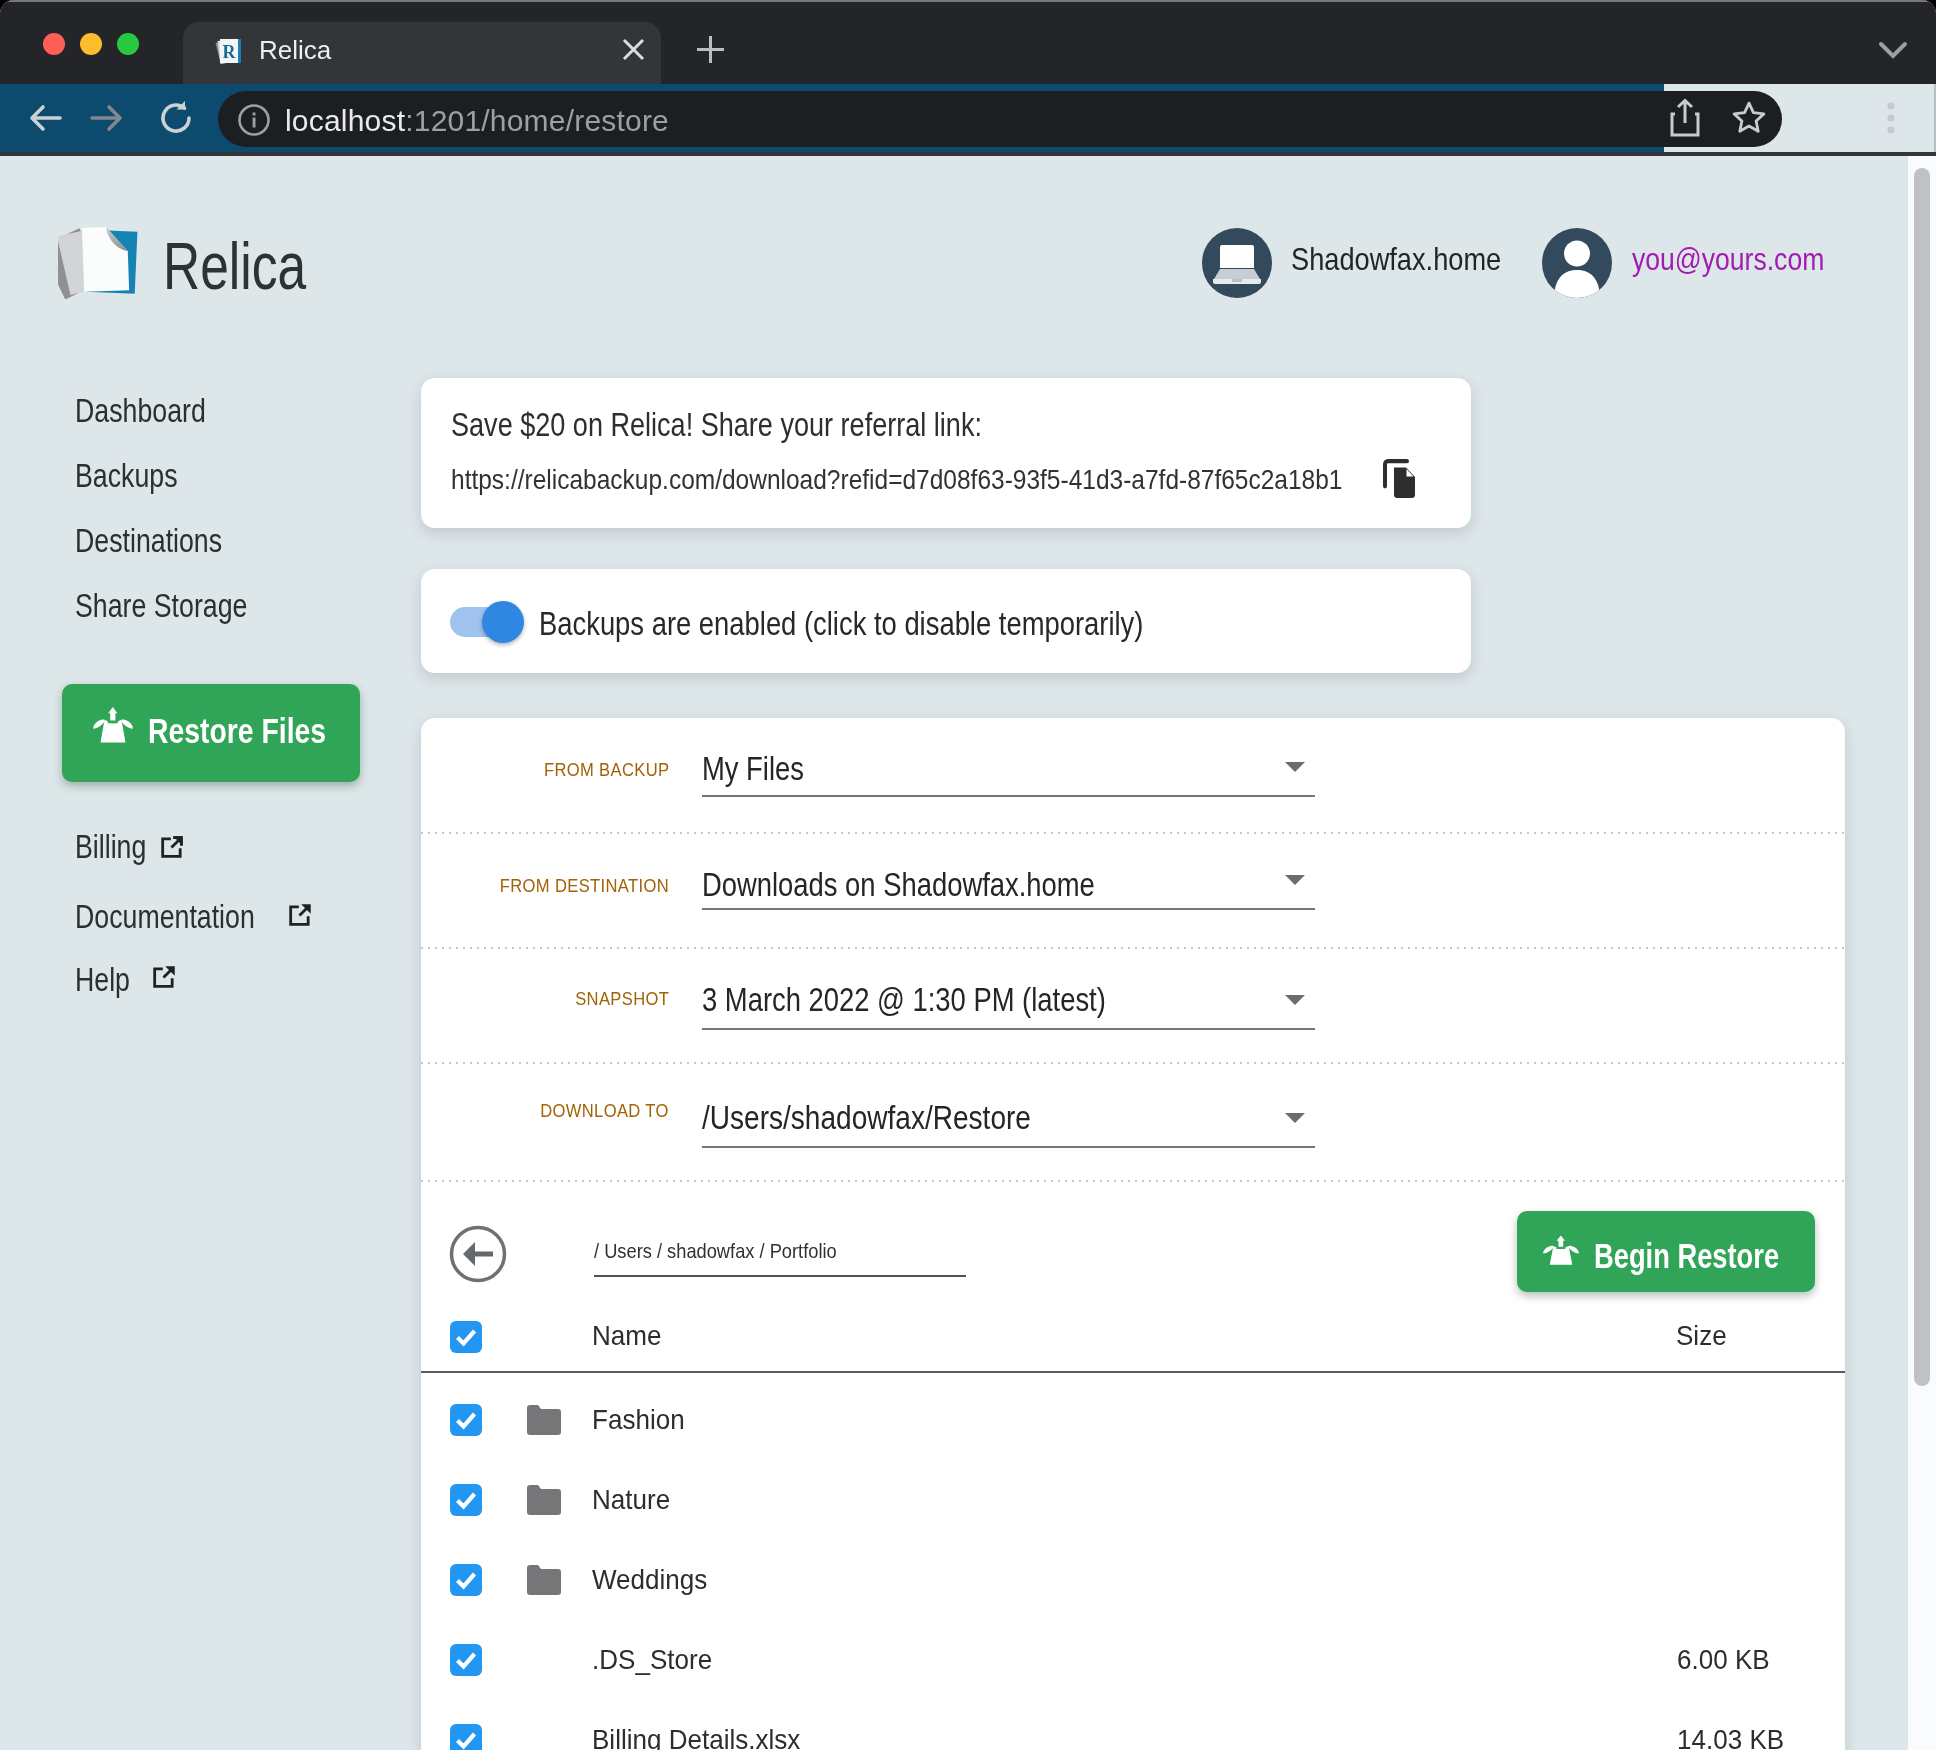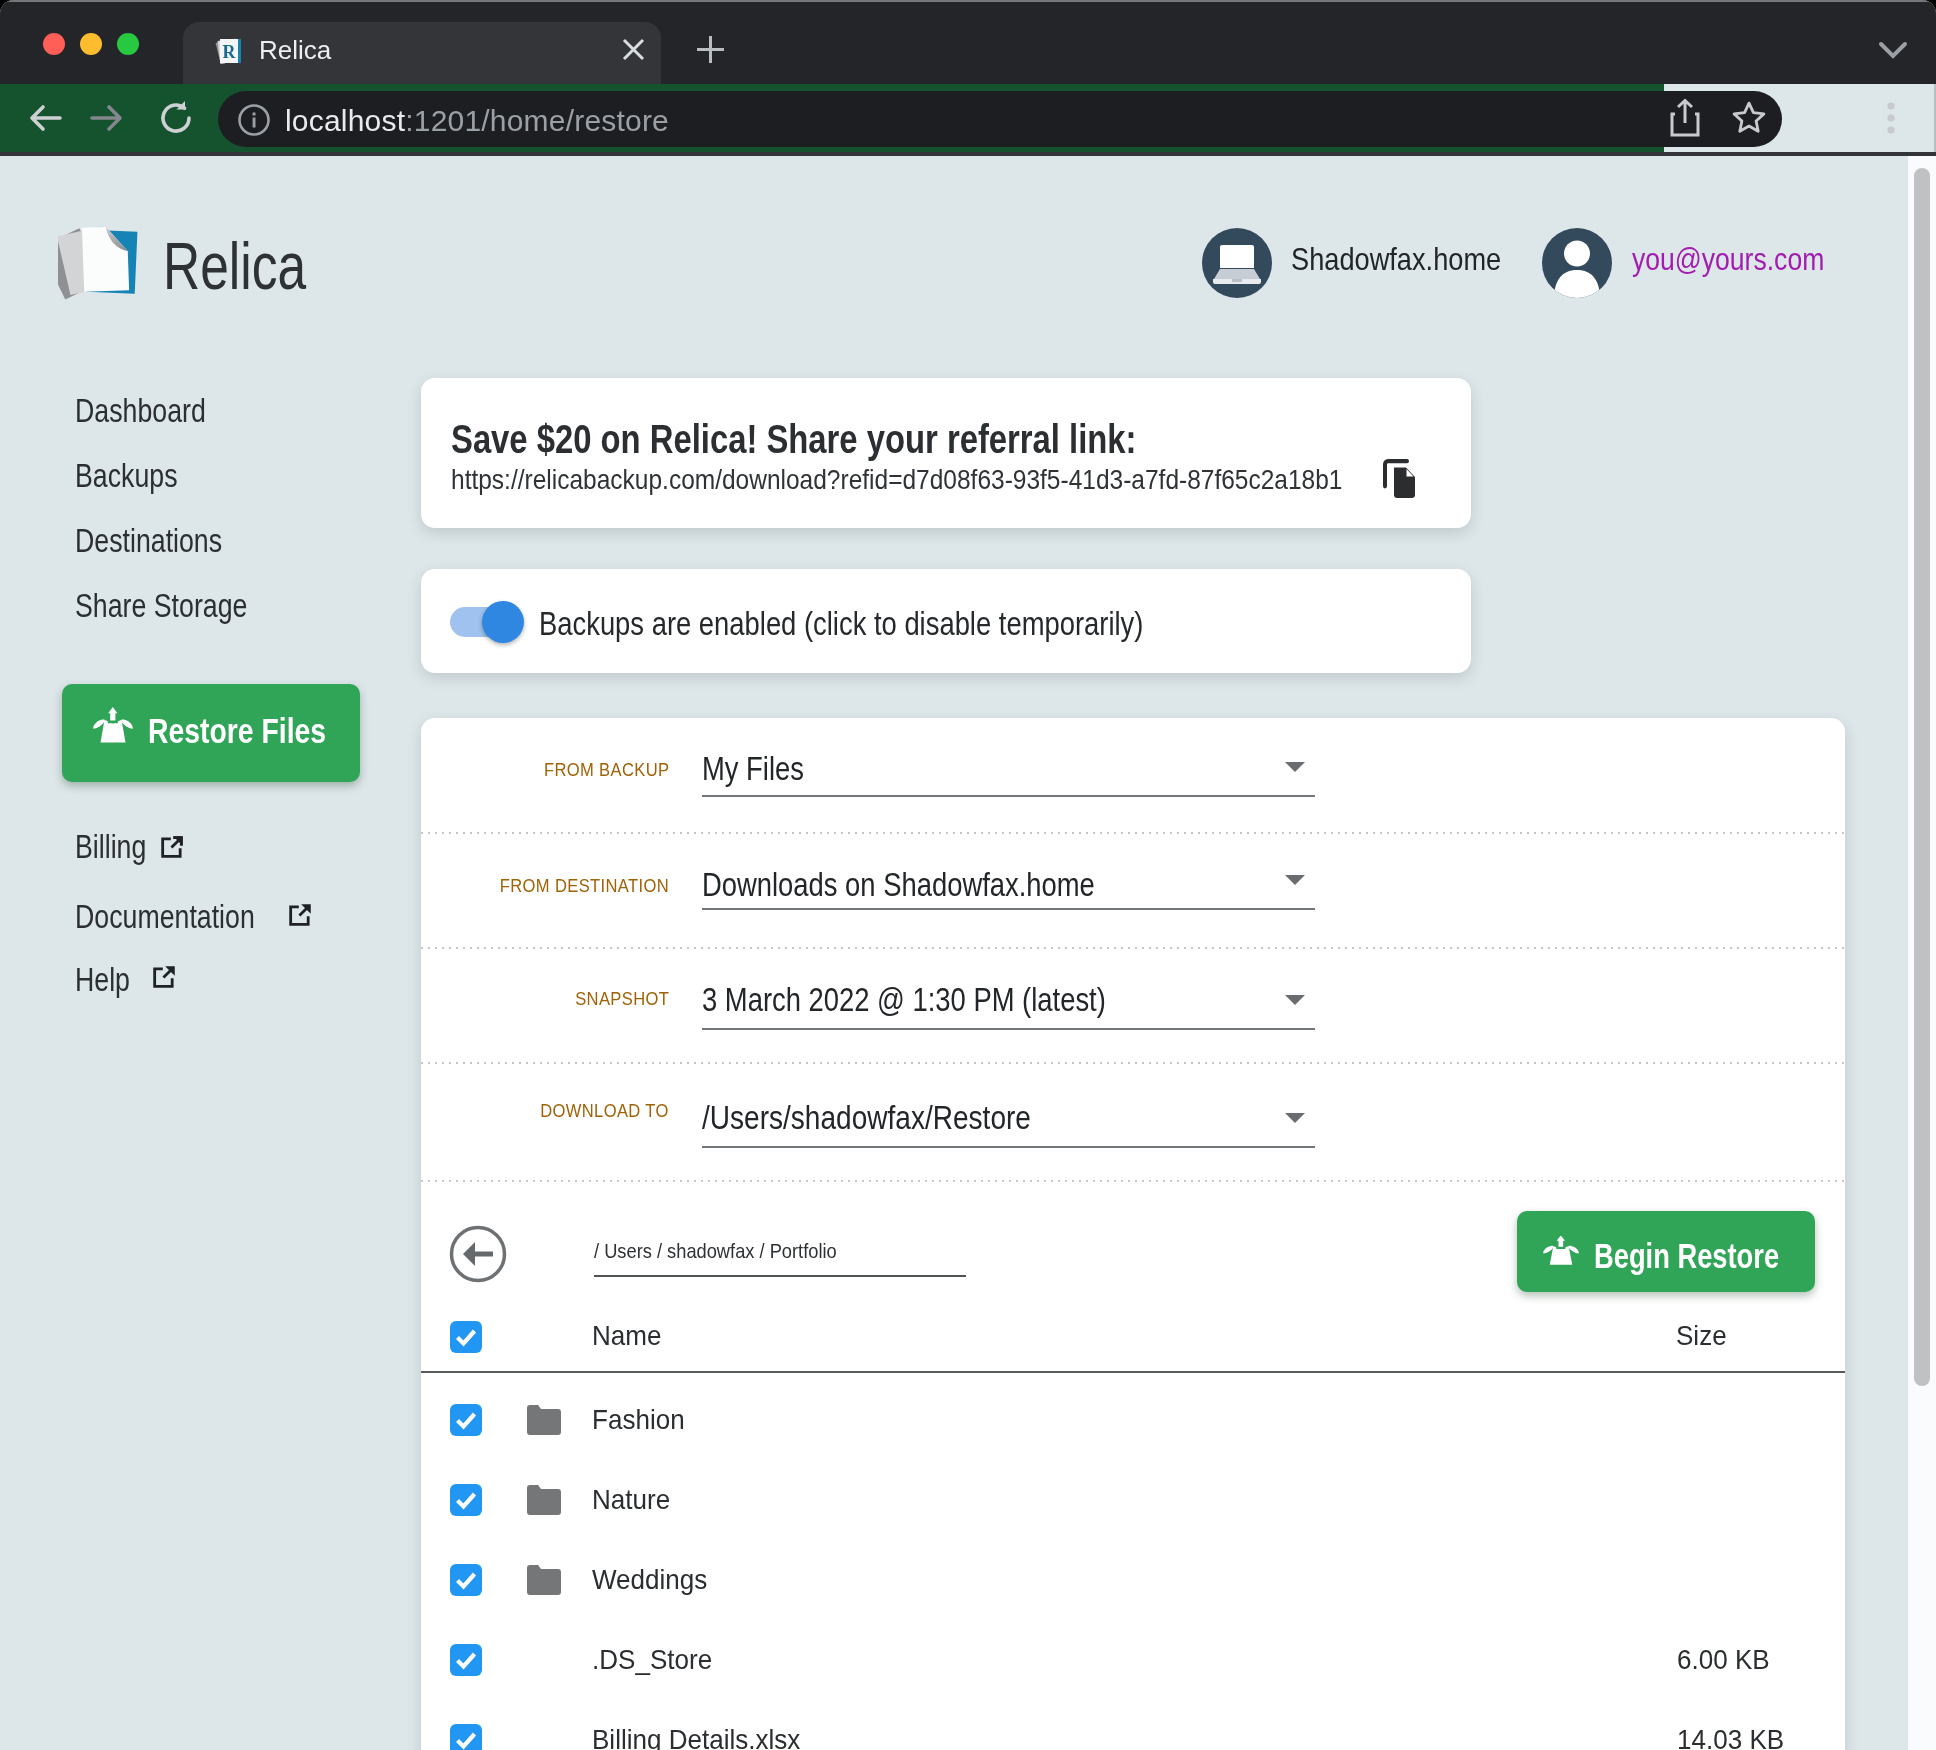--- a/index.html
+++ b/index.html
@@ -7,21 +7,21 @@
   body { font-family:"Liberation Sans", sans-serif; }
   .win { position:absolute; left:0; top:0; width:1936px; height:1750px;
          border-radius:14px 14px 0 0; overflow:hidden; background:#dde6e9;
          box-shadow:inset 2px 0 0 rgba(70,80,88,0.25), inset -2px 0 0 rgba(70,80,88,0.25); }
   .abs { position:absolute; }
   
   .titlebar { position:absolute; left:0; top:0; width:1936px; height:84px; background:#232528; }
   .titletop { position:absolute; left:0; top:0; width:1936px; height:2px; background:#76787a; border-radius:14px 14px 0 0; }
   .dot { position:absolute; width:22px; height:22px; border-radius:50%; top:33px; }
   .tab { position:absolute; left:183px; top:22px; width:478px; height:62px; background:#333539; border-radius:16px 16px 0 0; }
-  .toolbar { position:absolute; left:0; top:84px; width:1664px; height:68px; background:#14532d; }
+  .toolbar { position:absolute; left:0; top:84px; width:1664px; height:68px; background:#0c4a6e; }
   .toolstrip { position:absolute; left:0; top:152px; width:1936px; height:4px; background:#333539; }
   .pill { position:absolute; left:218px; top:7px; width:1564px; height:56px; border-radius:28px; background:#1d1e21; }
   .urltext { position:absolute; left:285px; top:20px; font-size:30px; color:#e8eaed; letter-spacing:0.2px; }
   .urltext .dim { color:#9aa0a6; }
   
   .content { position:absolute; left:0; top:156px; width:1908px; height:1594px; background:#dde6e9; }
   .sbtrack { position:absolute; left:1908px; top:156px; width:28px; height:1594px; background:#fafbfc; }
   .sbthumb { position:absolute; left:1914px; top:168px; width:16px; height:1218px; background:#c0c1c3; border-radius:8px; }
   .card { position:absolute; background:#fff; border-radius:14px; box-shadow:0 5px 14px rgba(60,75,85,0.18); }
   .navcircle { position:absolute; width:70px; height:70px; border-radius:50%; background:#33495c; }
@@ -129,21 +129,21 @@
   <div class="sidelink" style="left:75px; top:961px;"><span class="sx s81">Help</span></div>
   <svg class="abs" style="left:150px; top:963px;" width="28" height="28" viewBox="0 0 24 24">
       <g fill="none" stroke="#1f2224" stroke-width="2.4">
         <path d="M11 5 H4 V20 H19 V13"></path>
         <path d="M20 4 L11.5 12.5"></path>
       </g>
       <path d="M13 2.8 H21.2 V11 Z" fill="#1f2224"></path>
     </svg>
 
   <div class="card" style="left:421px; top:378px; width:1050px; height:150px;"></div>
-  <div class="abs" style="left:451px; top:417px; font-size:40px; font-weight:bold; color:#2c2f31;"><span class="sx" style="transform:scaleX(0.82);">Save $20 on Relica! Share your referral link:</span></div>
+  <div class="abs" style="left:451px; top:406px; font-size:33px; font-weight:normal; color:#2c2f31;"><span class="sx" style="transform:scaleX(0.82);">Save $20 on Relica! Share your referral link:</span></div>
   <div class="abs" style="left:451px; top:464px; font-size:28px; color:#303335;"><span class="sx" style="transform:scaleX(0.875);">https://relicabackup.com/download?refid=d7d08f63-93f5-41d3-a7fd-87f65c2a18b1</span></div>
   <svg class="abs" style="left:1382px; top:458px;" width="36" height="42" viewBox="0 0 36 40" preserveAspectRatio="none">
     <path d="M3 27 V6 a3 3 0 0 1 3-3 H25" fill="none" stroke="#2b2d2e" stroke-width="4" stroke-linecap="round"></path>
     <path d="M12 9 H24 L33 18 V35 a3 3 0 0 1 -3 3 H15 a3 3 0 0 1 -3 -3 Z" fill="#2b2d2e"></path>
     <path d="M24.5 10.5 L31.5 17.5 H24.5 Z" fill="#fff"></path>
   </svg>
   <div class="card" style="left:421px; top:569px; width:1050px; height:104px;"></div>
   <div class="abs" style="left:450px; top:607px; width:72px; height:30px; border-radius:15px; background:#9fc3ee;"></div>
   <div class="abs" style="left:482px; top:601px; width:42px; height:42px; border-radius:50%; background:#3087e2; box-shadow:0 2px 4px rgba(0,0,0,0.3);"></div>
   <div class="abs" style="left:539px; top:605px; font-size:33px; color:#26292b;"><span class="sx s83">Backups are enabled (click to disable temporarily)</span></div>

